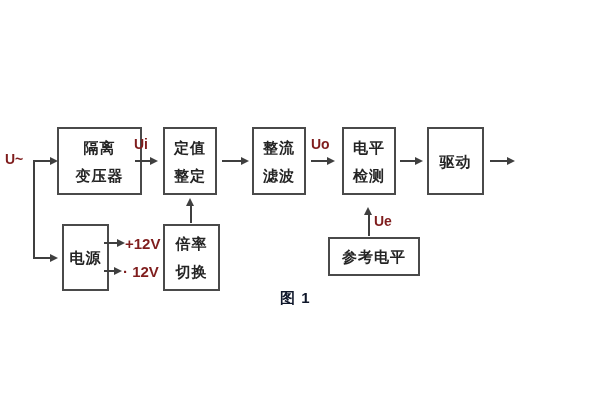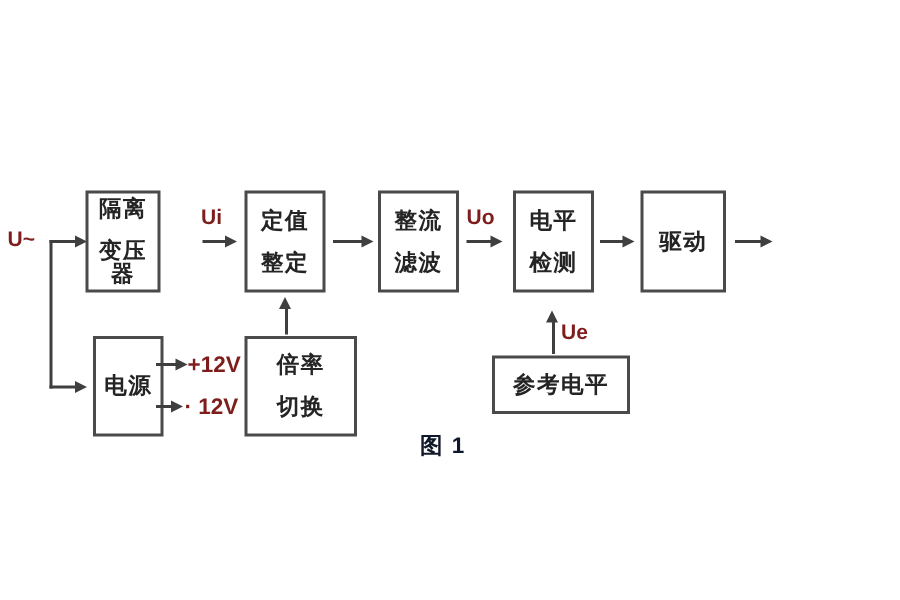--- a/index.html
+++ b/index.html
@@ -59,21 +59,21 @@
     letter-spacing: 1px;
     line-height: 1;
     white-space: nowrap;
   }
 </style>
 </head>
 <body>
 
 <div id="canvas">
 
-  <div class="box" style="left:57px; top:127px; width:50px; height:68px;">
+  <div class="box" style="left:57px; top:127px; width:85px; height:68px;">
     <span>隔离</span>
     <span>变压器</span>
   </div>
 
   <div class="box" style="left:163px; top:127px; width:54px; height:68px;">
     <span>定值</span>
     <span>整定</span>
   </div>
 
   <div class="box" style="left:252px; top:127px; width:54px; height:68px;">
@@ -88,21 +88,21 @@
 
   <div class="box" style="left:427px; top:127px; width:57px; height:68px;">
     <span>驱动</span>
   </div>
 
 
   <div class="box" style="left:62px; top:224px; width:47px; height:67px;">
     <span>电源</span>
   </div>
 
-  <div class="box" style="left:163px; top:224px; width:75px; height:67px;">
+  <div class="box" style="left:163px; top:224px; width:57px; height:67px;">
     <span>倍率</span>
     <span>切换</span>
   </div>
 
   <div class="box" style="left:328px; top:237px; width:92px; height:39px;">
     <span>参考电平</span>
   </div>
 
   <div class="hline" style="left:33px; top:160px; width:18px;"></div>
   <div class="ar" style="left:50px; top:157px;"></div>

